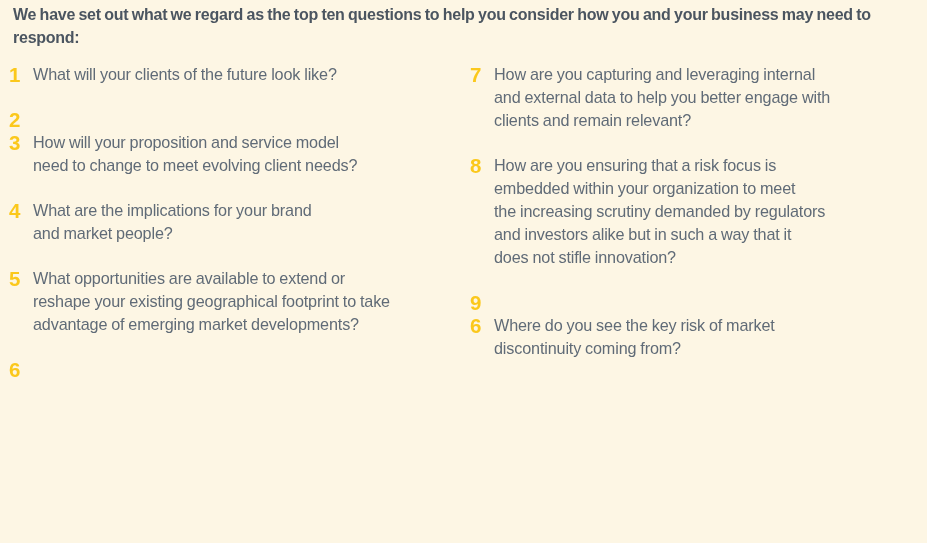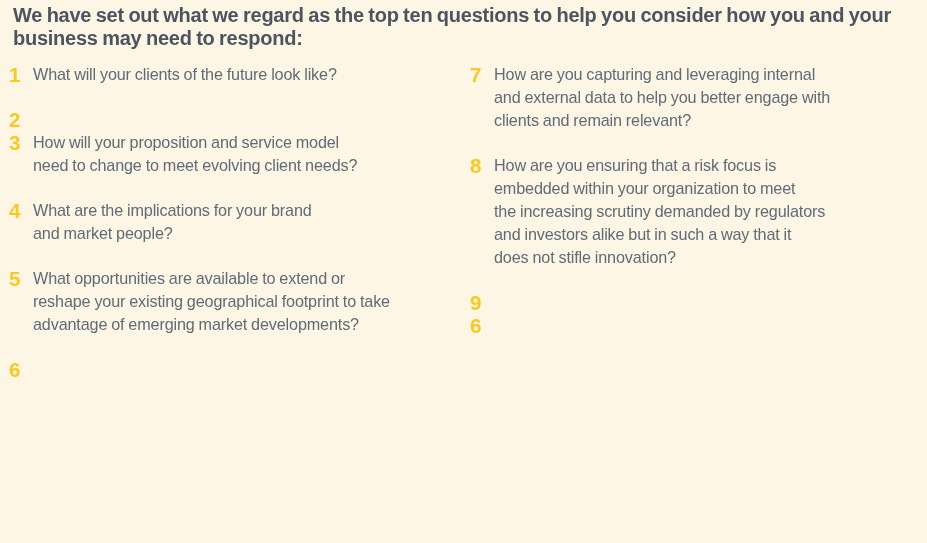--- a/index.html
+++ b/index.html
@@ -23,21 +23,21 @@
   }
 
   
   .intro {
     position: absolute;
     left: 13px;
     top: 4px;
     width: 900px;
     font-family: "Liberation Sans", sans-serif;
     font-weight: bold;
-    font-size: 20px;
+    font-size: 16px;
     line-height: 22.5px;
     letter-spacing: -0.25px;
     color: #4b5560;
     word-spacing: -0.8px;
   }
 
   
   .columns {
     position: absolute;
     left: 0;
@@ -153,18 +153,20 @@
 and investors alike but in such a way that it
 does not stifle innovation?</span>
       </div>
 
       <div class="qitem">
         <span class="qnum">9</span>
       </div>
 
       <div class="qitem">
         <span class="qnum">6</span>
+        <span class="qtext">Where do you see the key risk of market
+discontinuity coming from?</span>
       </div>
 
     </div>
 
   </div>
 </div>
 
 </body></html>

